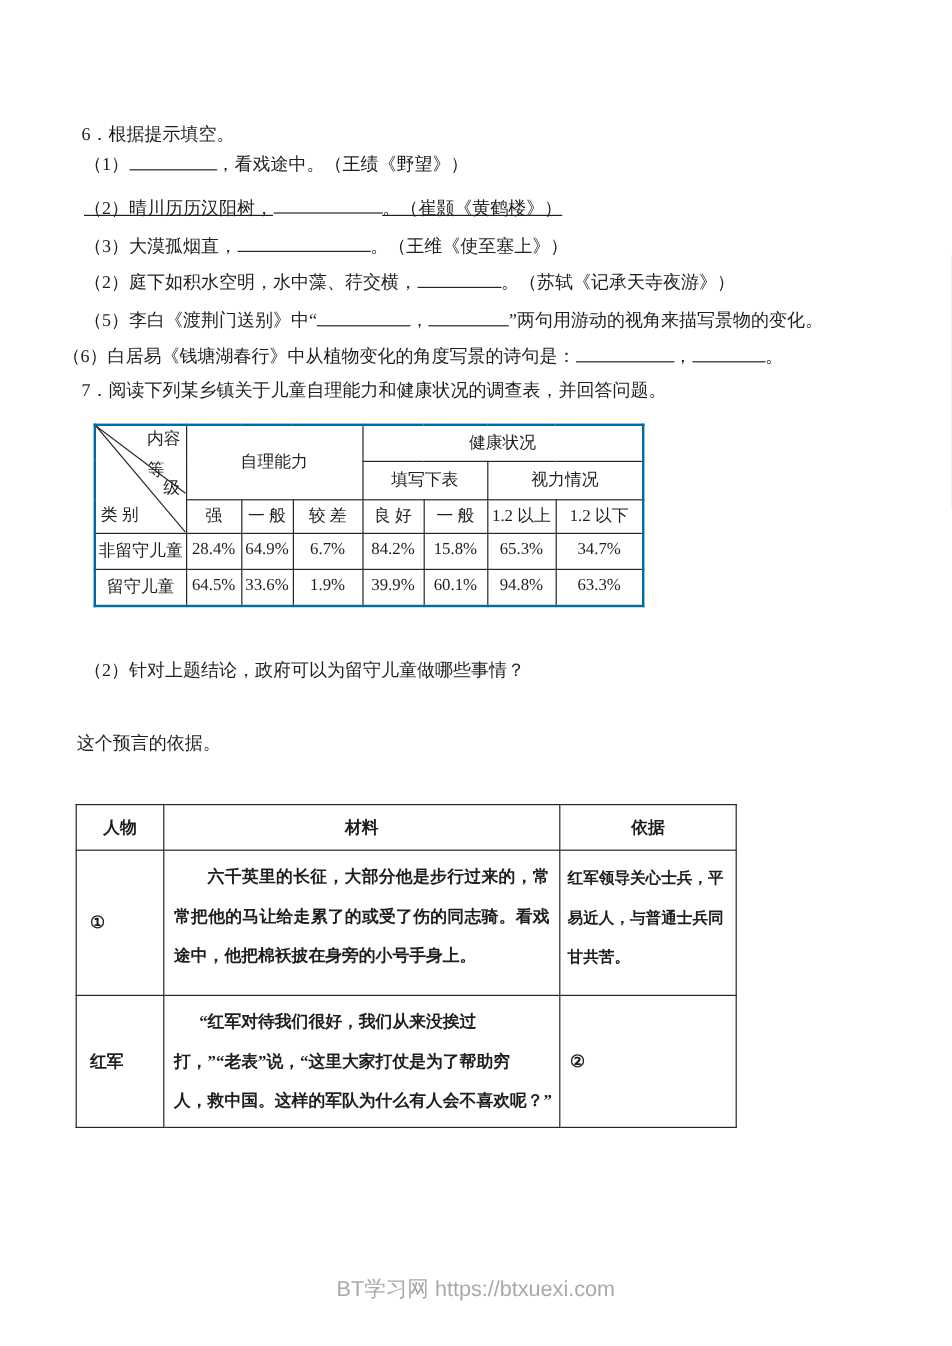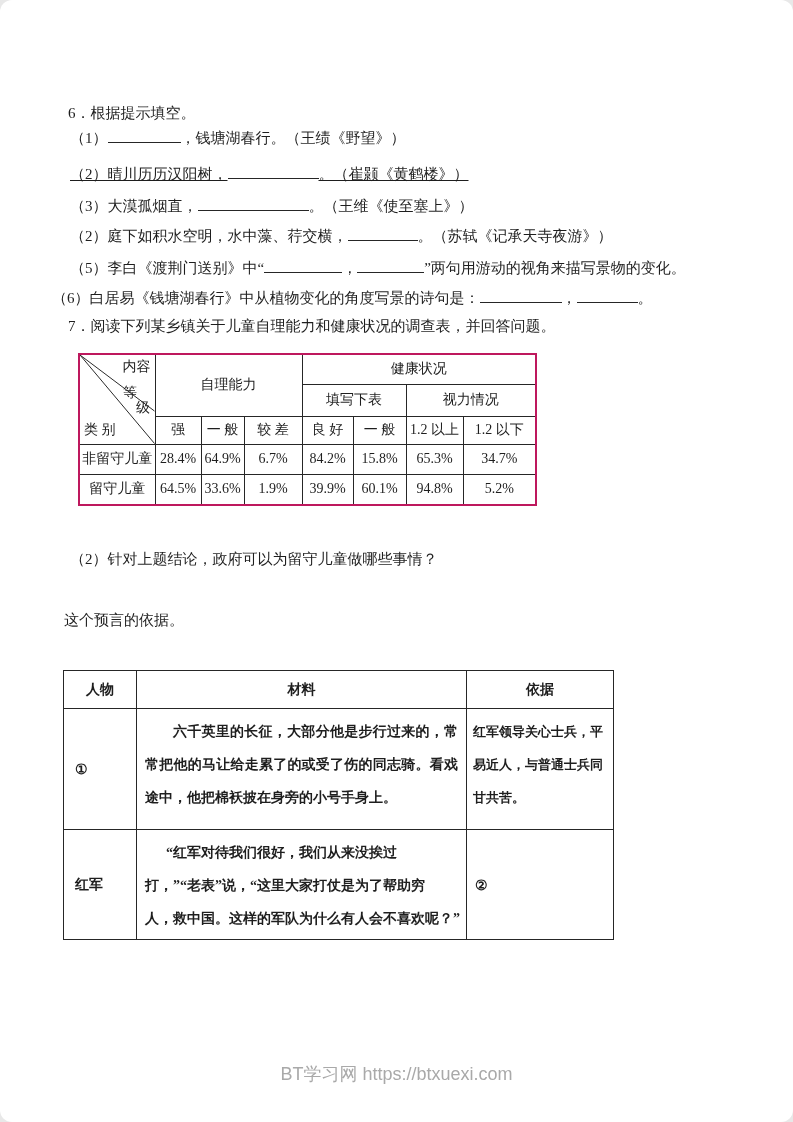--- a/index.html
+++ b/index.html
@@ -4,21 +4,20 @@
 <style>
   html,body{margin:0;padding:0;background:#e8e8e8;}
   .page{
     position:relative;
     width:793px;height:1122px;
     margin:0 auto;
     background:#ffffff;
     font-family:"Liberation Serif","DejaVu Serif",serif;
     color:#1e1e1e;
     overflow:hidden;
-    border-radius:12px;
   }
   .abs{position:absolute;}
   .line{font-size:15px;line-height:20px;white-space:nowrap;}
   .blank{
     display:inline-block;
     border-bottom:1px solid #262626;
     height:13px;
   }
   
   .t7{
@@ -26,21 +25,21 @@
     table-layout:fixed;
     font-size:14px;
   }
   .t7 td{
     border:1.4px solid #262626;
     text-align:center;
     vertical-align:middle;
     padding:0;
     overflow:hidden;
   }
-  .t7{border:2px solid #be185d;}
+  .t7{border:2px solid #0369a1;}
   .corner{position:relative;}
   .corner svg{position:absolute;left:0;top:0;width:100%;height:100%;}
   .corner span{position:absolute;font-size:14px;line-height:15px;}
   .c-top{top:4px;right:4px;}
   .c-mid-a{top:30px;left:43px;}
   .c-mid-b{top:45px;left:56px;}
   .c-bot{bottom:7px;left:4px;}
   
   .t8{
     border-collapse:collapse;
@@ -80,21 +79,21 @@
     color:#a9a9a9;
   }
 </style>
 </head>
 <body>
 
 <div class="page">
 
   <div class="abs line" style="left:68px;top:103px;">6．根据提示填空。</div>
 
-  <div class="abs line" style="left:70px;top:128px;"><span>（1）</span><span class="blank" style="width:73px;"></span><span>，钱塘湖春行。（王绩《野望》）</span></div>
+  <div class="abs line" style="left:70px;top:128px;"><span>（1）</span><span class="blank" style="width:73px;"></span><span>，看戏途中。（王绩《野望》）</span></div>
 
   <div class="abs line" style="left:70px;top:164px;text-decoration:underline;"><span>（2）晴川历历汉阳树，</span><span class="blank" style="width:91px;"></span><span>。（崔颢《黄鹤楼》）</span></div>
 
   <div class="abs line" style="left:70px;top:196px;"><span>（3）大漠孤烟直，</span><span class="blank" style="width:111px;"></span><span>。（王维《使至塞上》）</span></div>
 
   <div class="abs line" style="left:70px;top:226px;"><span>（2）庭下如积水空明，水中藻、荇交横，</span><span class="blank" style="width:70px;"></span><span>。（苏轼《记承天寺夜游》）</span></div>
 
   <div class="abs line" style="left:70px;top:258px;"><span>（5）李白《渡荆门送别》中“</span><span class="blank" style="width:78px;"></span><span>，</span><span class="blank" style="width:67px;"></span><span>”两句用游动的视角来描写景物的变化。</span></div>
 
   <div class="abs line" style="left:52px;top:288px;"><span>（6）白居易《钱塘湖春行》中从植物变化的角度写景的诗句是：</span><span class="blank" style="width:82px;"></span><span>，</span><span class="blank" style="width:61px;"></span><span>。</span></div>
@@ -151,21 +150,21 @@
       <td>34.7%</td>
     </tr>
     <tr style="height:31px">
       <td>留守儿童</td>
       <td>64.5%</td>
       <td>33.6%</td>
       <td>1.9%</td>
       <td>39.9%</td>
       <td>60.1%</td>
       <td>94.8%</td>
-      <td>5.2%</td>
+      <td>63.3%</td>
     </tr>
   </tbody>
     </table>
 
   <div class="abs line" style="left:70px;top:549px;">（2）针对上题结论，政府可以为留守儿童做哪些事情？</div>
 
   <div class="abs" style="left:64px;top:605px;width:680px;font-size:15px;line-height:30px;">
     <div>这个预言的依据。</div>
   </div>
 

